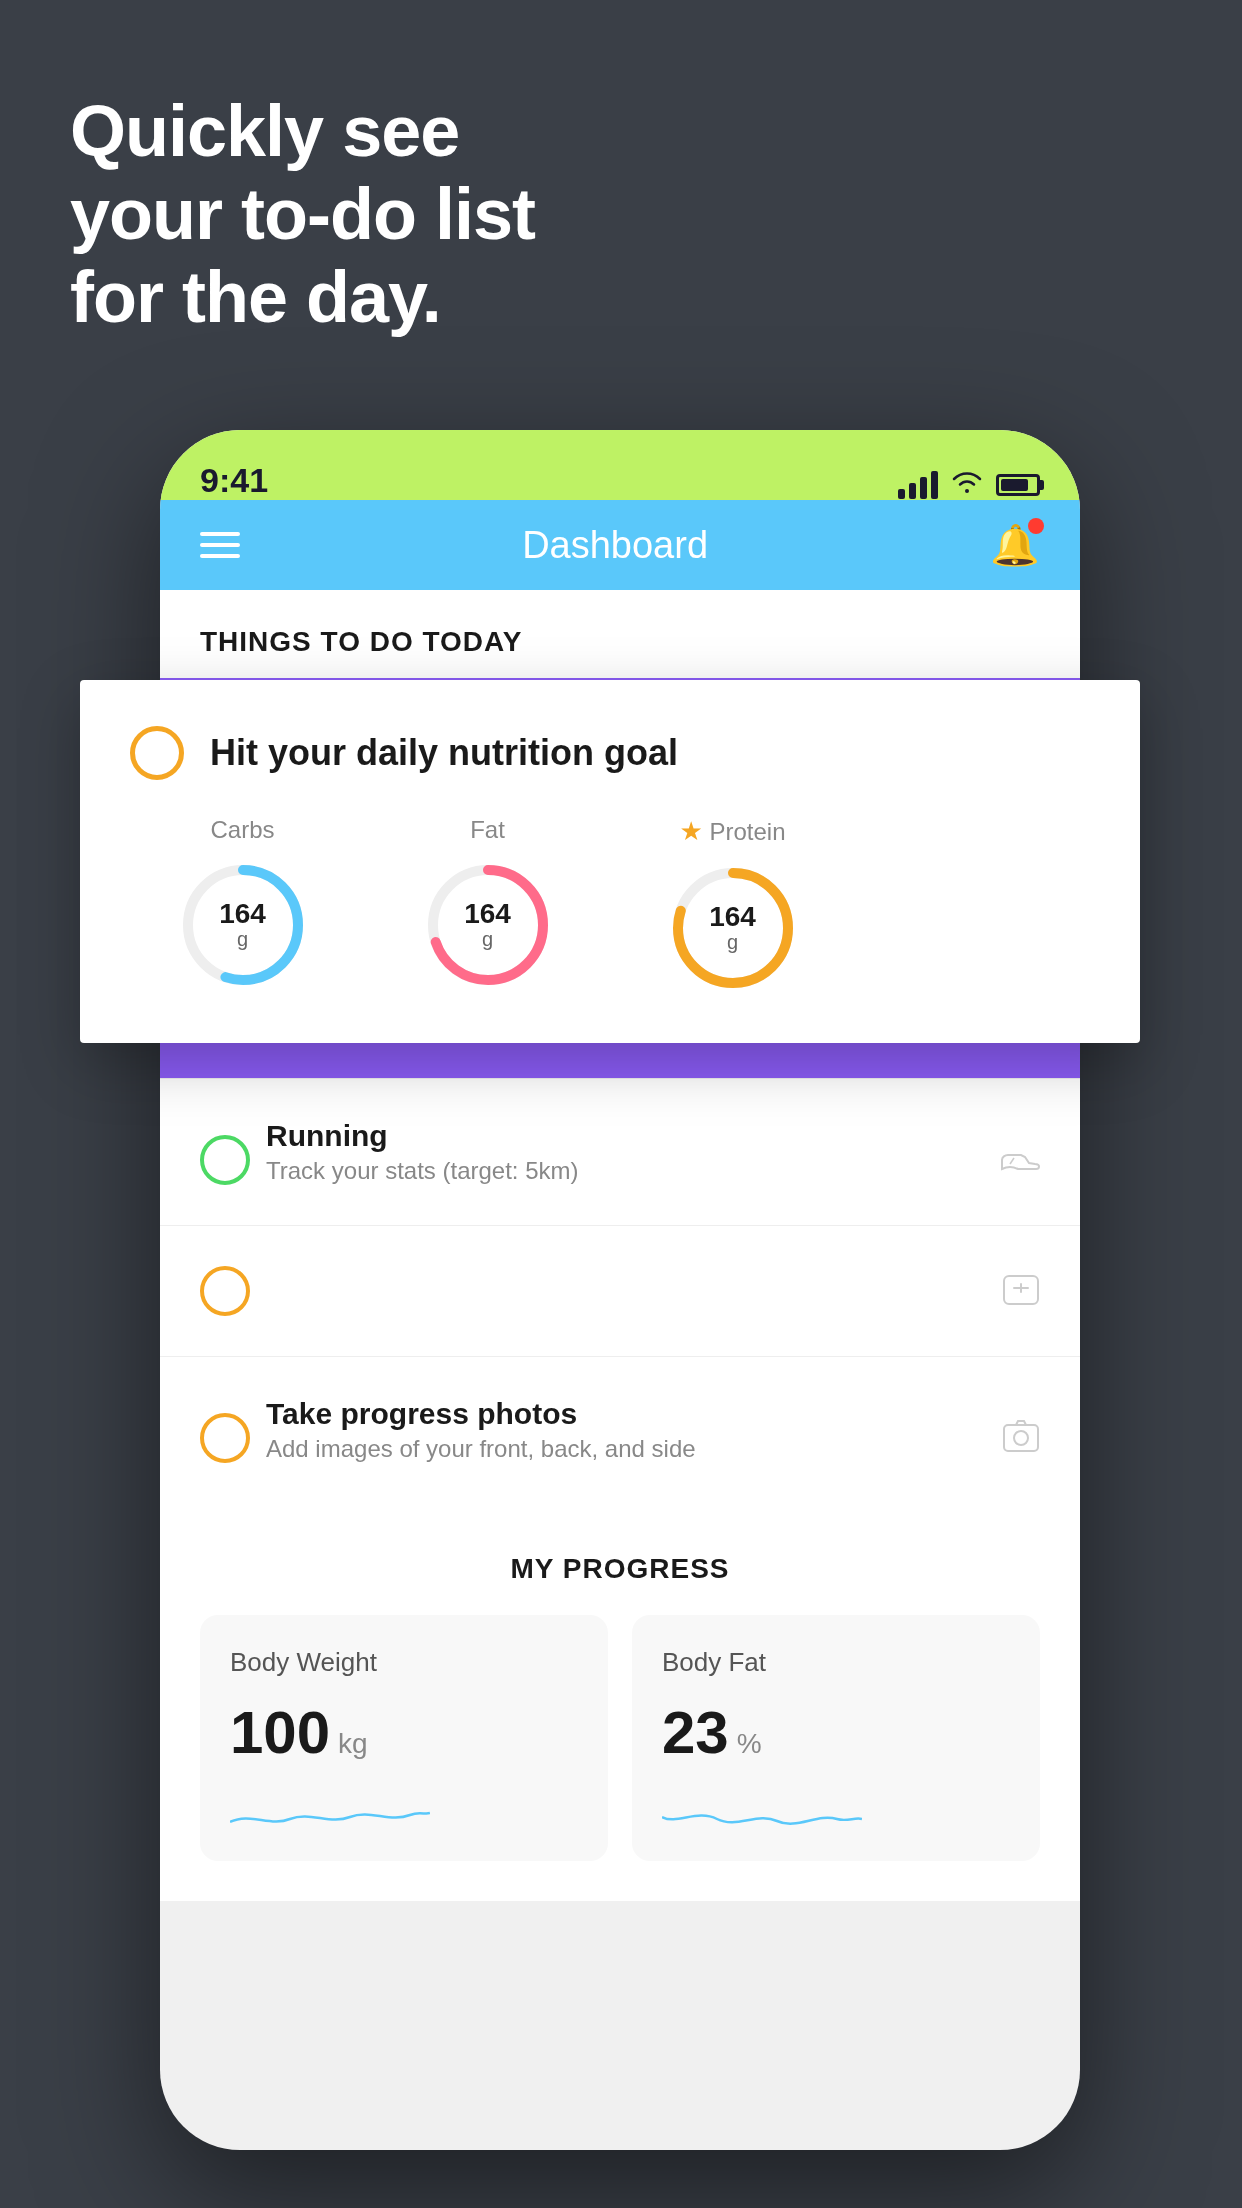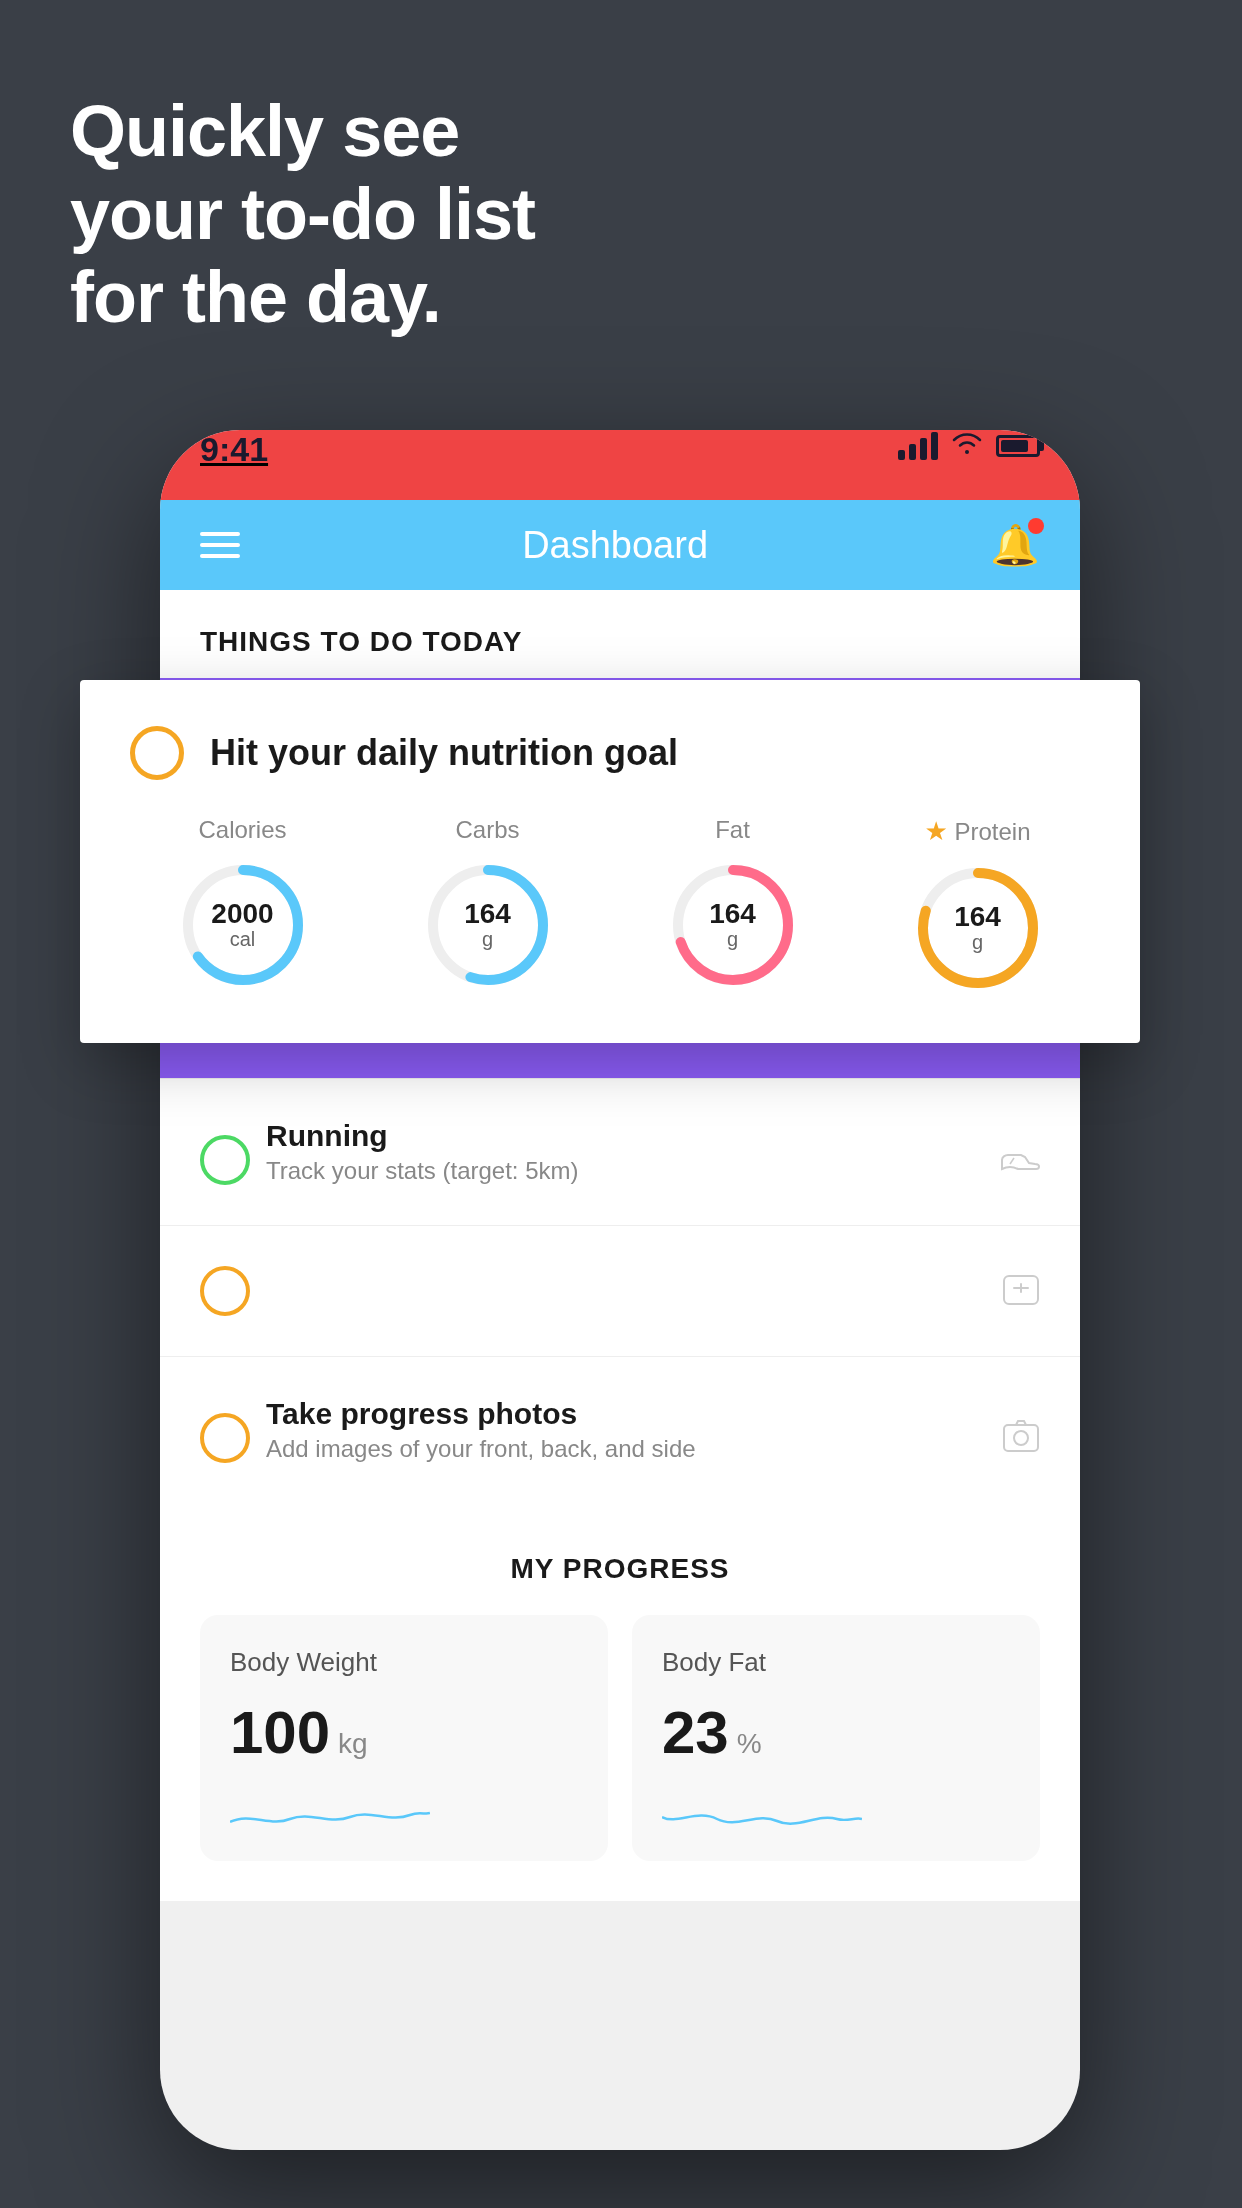--- a/index.html
+++ b/index.html
@@ -32,27 +32,26 @@
       width: 920px;
       height: 1720px;
       background: #f0f0f0;
       border-radius: 80px;
       overflow: hidden;
       box-shadow: 0 40px 120px rgba(0,0,0,0.5);
     }
 
     
     .status-bar {
-      background: #ef4444;
+      background: #bef264;
       height: 70px;
       display: flex;
-      align-items: flex-start;
+      align-items: flex-end;
       justify-content: space-between;
       padding: 0 40px;
-      text-decoration: underline;
     }
     .status-time {
       color: #1a1a2e;
       font-size: 34px;
       font-weight: 600;
     }
     .status-icons {
       display: flex;
       align-items: center;
       gap: 14px;
@@ -447,33 +446,20 @@
   </div>
 </div>
 
 <div class="floating-card">
   <div class="card-title-row">
     <div class="circle-check"></div>
     <span class="card-title">Hit your daily nutrition goal</span>
   </div>
   <div class="nutrition-grid">
 
-    <div class="nutrition-item">
-      <label>Calories</label>
-      <div class="ring-container">
-        <svg width="130" height="130" viewBox="0 0 130 130">
-          <circle cx="65" cy="65" r="55" fill="none" stroke="#eee" stroke-width="10"></circle>
-          <circle cx="65" cy="65" r="55" fill="none" stroke="#5ac8fa" stroke-width="10" stroke-dasharray="345.4" stroke-dashoffset="120" stroke-linecap="round"></circle>
-        </svg>
-        <div class="ring-center">
-          <div class="ring-value">2000</div>
-          <div class="ring-unit">cal</div>
-        </div>
-      </div>
-    </div>
 
     <div class="nutrition-item">
       <label>Carbs</label>
       <div class="ring-container">
         <svg width="130" height="130" viewBox="0 0 130 130">
           <circle cx="65" cy="65" r="55" fill="none" stroke="#eee" stroke-width="10"></circle>
           <circle cx="65" cy="65" r="55" fill="none" stroke="#5ac8fa" stroke-width="10" stroke-dasharray="345.4" stroke-dashoffset="155" stroke-linecap="round"></circle>
         </svg>
         <div class="ring-center">
           <div class="ring-value">164</div>

